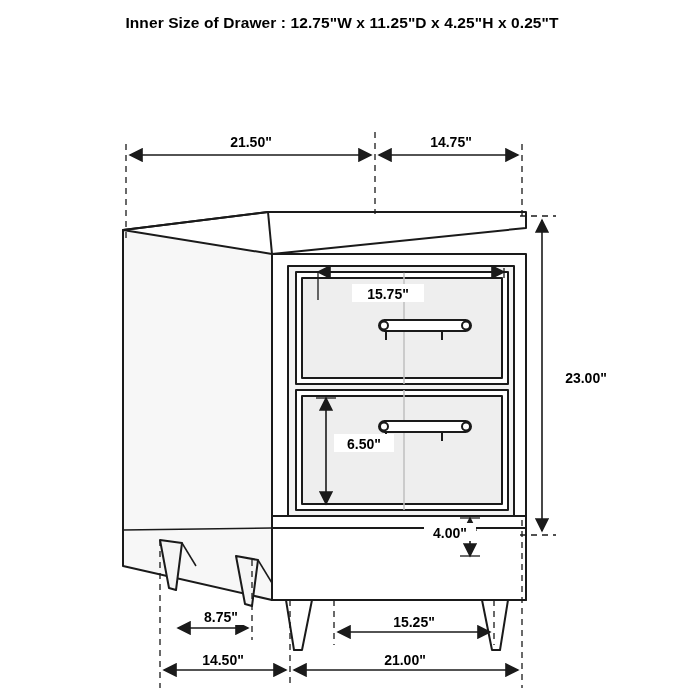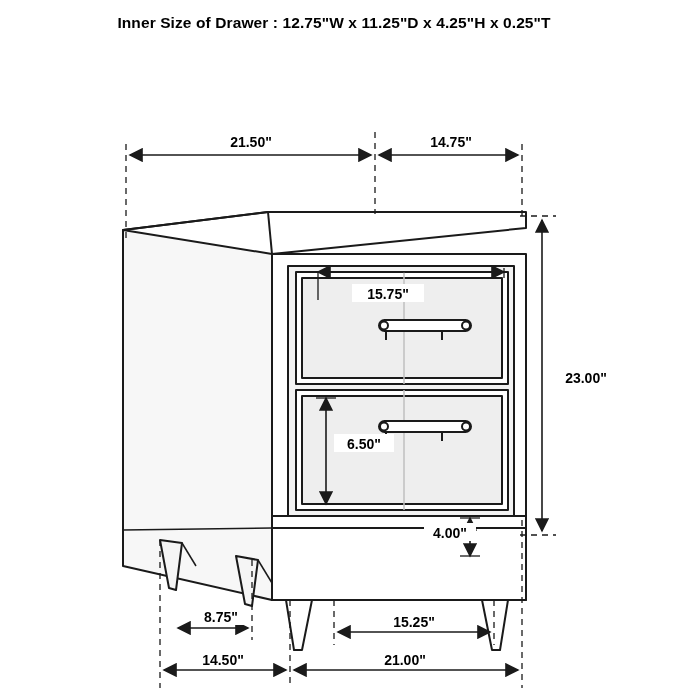--- a/index.html
+++ b/index.html
@@ -11,21 +11,21 @@
     position: relative;
     width: 700px;
     height: 700px;
     background: #ffffff;
     font-family: "Liberation Sans", sans-serif;
     overflow: hidden;
   }
   #title {
     position: absolute;
     top: 14px;
-    left: 0;
+    left: 8px;
     width: 668px;
     text-align: center;
     font-size: 15.5px;
     font-weight: bold;
     color: #000000;
     letter-spacing: 0.1px;
   }
   svg.layer {
     position: absolute;
     top: 0;

